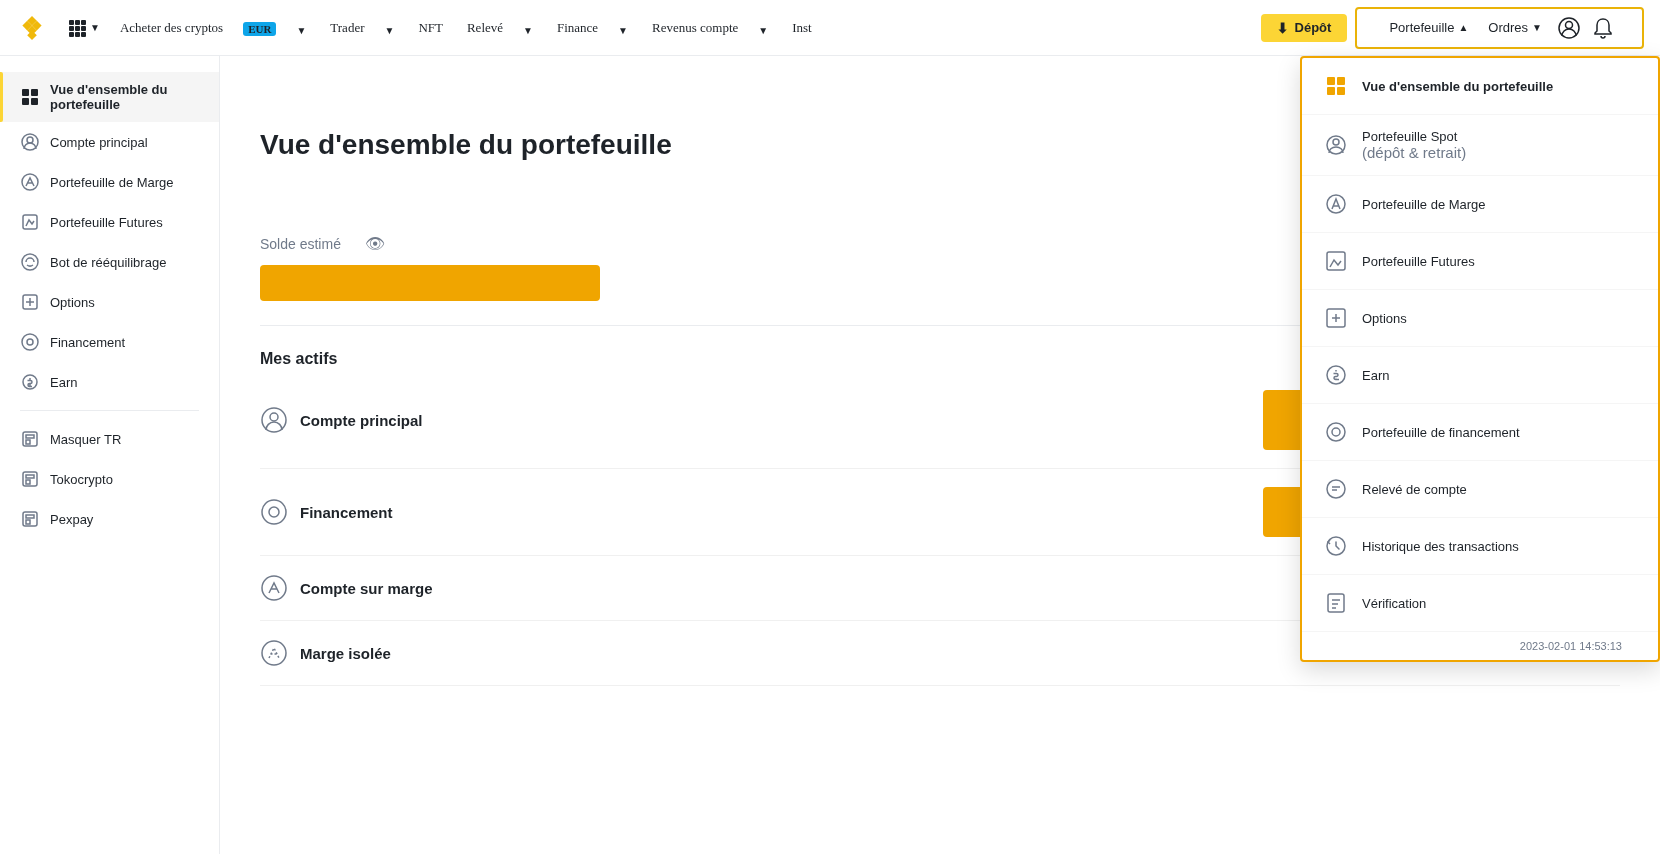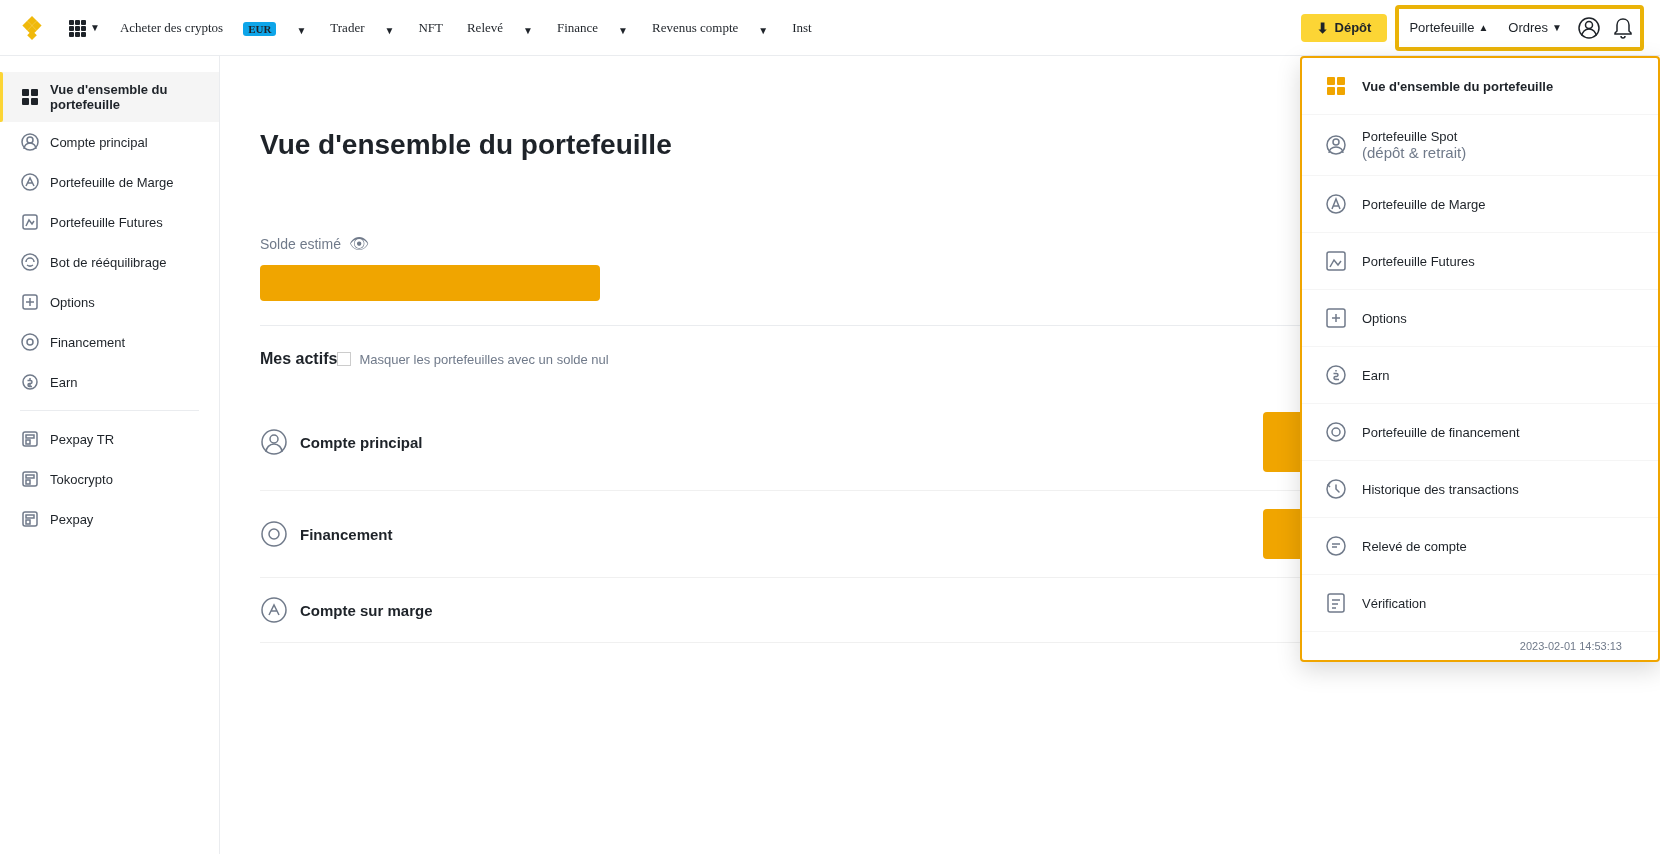--- a/index.html
+++ b/index.html
@@ -12,21 +12,21 @@
       padding: 0 16px; gap: 8px; position: relative; z-index: 100;
     }
     .logo { display: flex; align-items: center; gap: 8px; margin-right: 8px; }
     .logo-icon { width: 32px; height: 32px; }
     .nav-grid-btn { background: none; border: none; cursor: pointer; padding: 4px; display: flex; align-items: center; gap: 4px; font-size: 13px; color: #1e2329; }
     .nav-item { background: none; border: none; cursor: pointer; padding: 4px 8px; font-size: 13px; color: #1e2329; display: flex; align-items: flex-end; gap: 20px; white-space: nowrap; font-family: Liberation Serif, serif; }
     .nav-item .badge { background: #0ea5e9; color: #1e2329; font-size: 11px; padding: 1px 5px; border-radius: 3px; font-weight: 600; }
     .nav-spacer { flex: 1; }
     .depot-btn { background: #fcd535; border: none; cursor: pointer; padding: 6px 16px; border-radius: 4px; font-size: 13px; font-weight: 600; color: #1e2329; display: flex; align-items: center; gap: 6px; white-space: nowrap; }
     .depot-btn .icon { font-size: 14px; }
-    .nav-right { display: flex; align-items: center; gap: 4px; border: 4px solid #eab308; border-radius: 4px; padding: 4px 2px; }
+    .nav-right { display: flex; align-items: center; gap: 4px; border: 2px solid #eab308; border-radius: 4px; padding: 4px 24px; }
     .nav-right-item { background: none; border: none; cursor: pointer; padding: 4px 8px; font-size: 13px; color: #1e2329; display: flex; align-items: center; gap: 4px; }
     .nav-icon-btn { background: none; border: none; cursor: pointer; padding: 4px; font-size: 18px; color: #1e2329; }
 
     
     .main-layout { display: flex; height: calc(100vh - 56px); }
 
     
     .sidebar { width: 220px; border-right: 1px solid #eaecef; padding: 16px 0; overflow-y: auto; flex-shrink: 0; }
     .sidebar-item { display: flex; align-items: center; gap: 10px; padding: 10px 20px; cursor: pointer; color: #1e2329; font-size: 13px; position: relative; }
     .sidebar-item.active { font-weight: 700; background: #f5f5f5; }
@@ -36,26 +36,26 @@
 
     
     .content { flex: 1; padding: 32px 40px; overflow-y: auto; }
     .content-header { display: flex; align-items: center; justify-content: space-between; margin-bottom: 32px; }
     .content-title { font-size: 28px; font-weight: 700; color: #1e2329; }
     .header-btns { display: flex; gap: 12px; align-items: center; }
     .btn-depot { background: #fcd535; border: none; cursor: pointer; padding: 10px 28px; border-radius: 4px; font-size: 14px; font-weight: 600; color: #1e2329; }
     .btn-retrait { background: #eaecef; border: none; cursor: pointer; padding: 10px 28px; border-radius: 4px; font-size: 14px; font-weight: 600; color: #1e2329; }
 
     .solde-section { margin-bottom: 24px; }
-    .solde-label { display: flex; align-items: center; gap: 8px; font-size: 14px; color: #707a8a; margin-bottom: 12px; }
+    .solde-label { display: flex; align-items: center; gap: 24px; font-size: 14px; color: #707a8a; margin-bottom: 12px; }
     .eye-icon { cursor: pointer; font-size: 16px; color: #707a8a; }
     .solde-bar { width: 340px; height: 36px; background: #f0a500; border-radius: 4px; }
     .section-divider { height: 1px; background: #eaecef; margin: 24px 0; }
 
-    .mes-actifs-header { display: flex; align-items: center; margin-bottom: 26px; }
+    .mes-actifs-header { display: flex; align-items: center; justify-content: space-between; margin-bottom: 4px; }
     .mes-actifs-title { font-size: 16px; font-weight: 700; }
     .masquer-label { display: flex; align-items: center; gap: 8px; font-size: 13px; color: #707a8a; cursor: pointer; }
     .checkbox { width: 14px; height: 14px; border: 1px solid #ccc; display: inline-block; }
 
     .asset-row { display: flex; align-items: center; justify-content: space-between; padding: 18px 0; border-bottom: 1px solid #f0f0f0; }
     .asset-left { display: flex; align-items: center; gap: 12px; }
     .asset-icon { width: 28px; height: 28px; display: flex; align-items: center; justify-content: center; }
     .asset-name { font-size: 15px; font-weight: 600; }
     .asset-right { display: flex; align-items: center; gap: 12px; }
     .asset-value { font-size: 14px; color: #1e2329; }
@@ -254,21 +254,21 @@
 
     <div class="sidebar-divider"></div>
 
     <div class="sidebar-item">
       <div class="sidebar-icon">
         <svg width="18" height="18" viewBox="0 0 18 18" fill="none">
           <rect x="2" y="2" width="14" height="14" rx="2" stroke="#707a8a" stroke-width="1.5"></rect>
           <path d="M5 5h8v3H5zM5 10h4v4H5z" stroke="#707a8a" stroke-width="1.5"></path>
         </svg>
       </div>
-      <span>Pexpay TR</span>
+      <span>Masquer TR</span>
     </div>
 
     <div class="sidebar-item">
       <div class="sidebar-icon">
         <svg width="18" height="18" viewBox="0 0 18 18" fill="none">
           <rect x="2" y="2" width="14" height="14" rx="2" stroke="#707a8a" stroke-width="1.5"></rect>
           <path d="M5 5h8v3H5zM5 10h4v4H5z" stroke="#707a8a" stroke-width="1.5"></path>
         </svg>
       </div>
       <span>Tokocrypto</span>
@@ -362,20 +362,35 @@
           </svg>
         </div>
         <span class="asset-name">Compte sur marge</span>
       </div>
       <div class="asset-right">
         <span class="asset-value">0,00000000BTC</span>
         <span class="asset-chevron">›</span>
       </div>
     </div>
 
+    <div class="asset-row">
+      <div class="asset-left">
+        <div class="asset-icon">
+          <svg width="26" height="26" viewBox="0 0 26 26" fill="none">
+            <circle cx="13" cy="13" r="12" stroke="#707a8a" stroke-width="1.5"></circle>
+            <path d="M8 18L13 8l5 10M9.5 14h7" stroke="#707a8a" stroke-width="1.5" stroke-dasharray="2 2"></path>
+          </svg>
+        </div>
+        <span class="asset-name">Marge isolée</span>
+      </div>
+      <div class="asset-right">
+        <span class="asset-value">0,00000000BTC</span>
+        <span class="asset-chevron">›</span>
+      </div>
+    </div>
   </main>
 
   <div class="dropdown-overlay">
     <div class="dropdown-item active">
       <div class="di-icon">
         <svg width="22" height="22" viewBox="0 0 22 22" fill="none">
           <rect x="2" y="2" width="8" height="8" rx="1" fill="#f0a500"></rect>
           <rect x="12" y="2" width="8" height="8" rx="1" fill="#f0a500"></rect>
           <rect x="2" y="12" width="8" height="8" rx="1" fill="#f0a500"></rect>
           <rect x="12" y="12" width="8" height="8" rx="1" fill="#f0a500"></rect>
@@ -457,44 +472,44 @@
       </div>
       <div class="di-texts">
         <span>Portefeuille de financement</span>
       </div>
     </div>
 
     <div class="dropdown-item">
       <div class="di-icon">
         <svg width="22" height="22" viewBox="0 0 22 22" fill="none">
           <circle cx="11" cy="11" r="9" stroke="#707a8a" stroke-width="1.5"></circle>
+          <path d="M7 9h8M7 12h5" stroke="#707a8a" stroke-width="1.5"></path>
+        </svg>
+      </div>
+      <div class="di-texts">
+        <span>Relevé de compte</span>
+      </div>
+    </div>
+
+    <div class="dropdown-item">
+      <div class="di-icon">
+        <svg width="22" height="22" viewBox="0 0 22 22" fill="none">
+          <circle cx="11" cy="11" r="9" stroke="#707a8a" stroke-width="1.5"></circle>
           <path d="M11 7v4l3 3" stroke="#707a8a" stroke-width="1.5" stroke-linecap="round"></path>
           <path d="M5 5l-2 2 2 2" stroke="#707a8a" stroke-width="1.5"></path>
         </svg>
       </div>
       <div class="di-texts">
         <span>Historique des transactions</span>
       </div>
     </div>
 
     <div class="dropdown-item">
       <div class="di-icon">
         <svg width="22" height="22" viewBox="0 0 22 22" fill="none">
-          <circle cx="11" cy="11" r="9" stroke="#707a8a" stroke-width="1.5"></circle>
-          <path d="M7 9h8M7 12h5" stroke="#707a8a" stroke-width="1.5"></path>
-        </svg>
-      </div>
-      <div class="di-texts">
-        <span>Relevé de compte</span>
-      </div>
-    </div>
-
-    <div class="dropdown-item">
-      <div class="di-icon">
-        <svg width="22" height="22" viewBox="0 0 22 22" fill="none">
           <rect x="3" y="2" width="16" height="18" rx="2" stroke="#707a8a" stroke-width="1.5"></rect>
           <path d="M7 8h8M7 12h6M7 16h4" stroke="#707a8a" stroke-width="1.5"></path>
         </svg>
       </div>
       <div class="di-texts">
         <span>Vérification</span>
       </div>
     </div>
 
     <div class="timestamp">2023-02-01 14:53:13</div>

